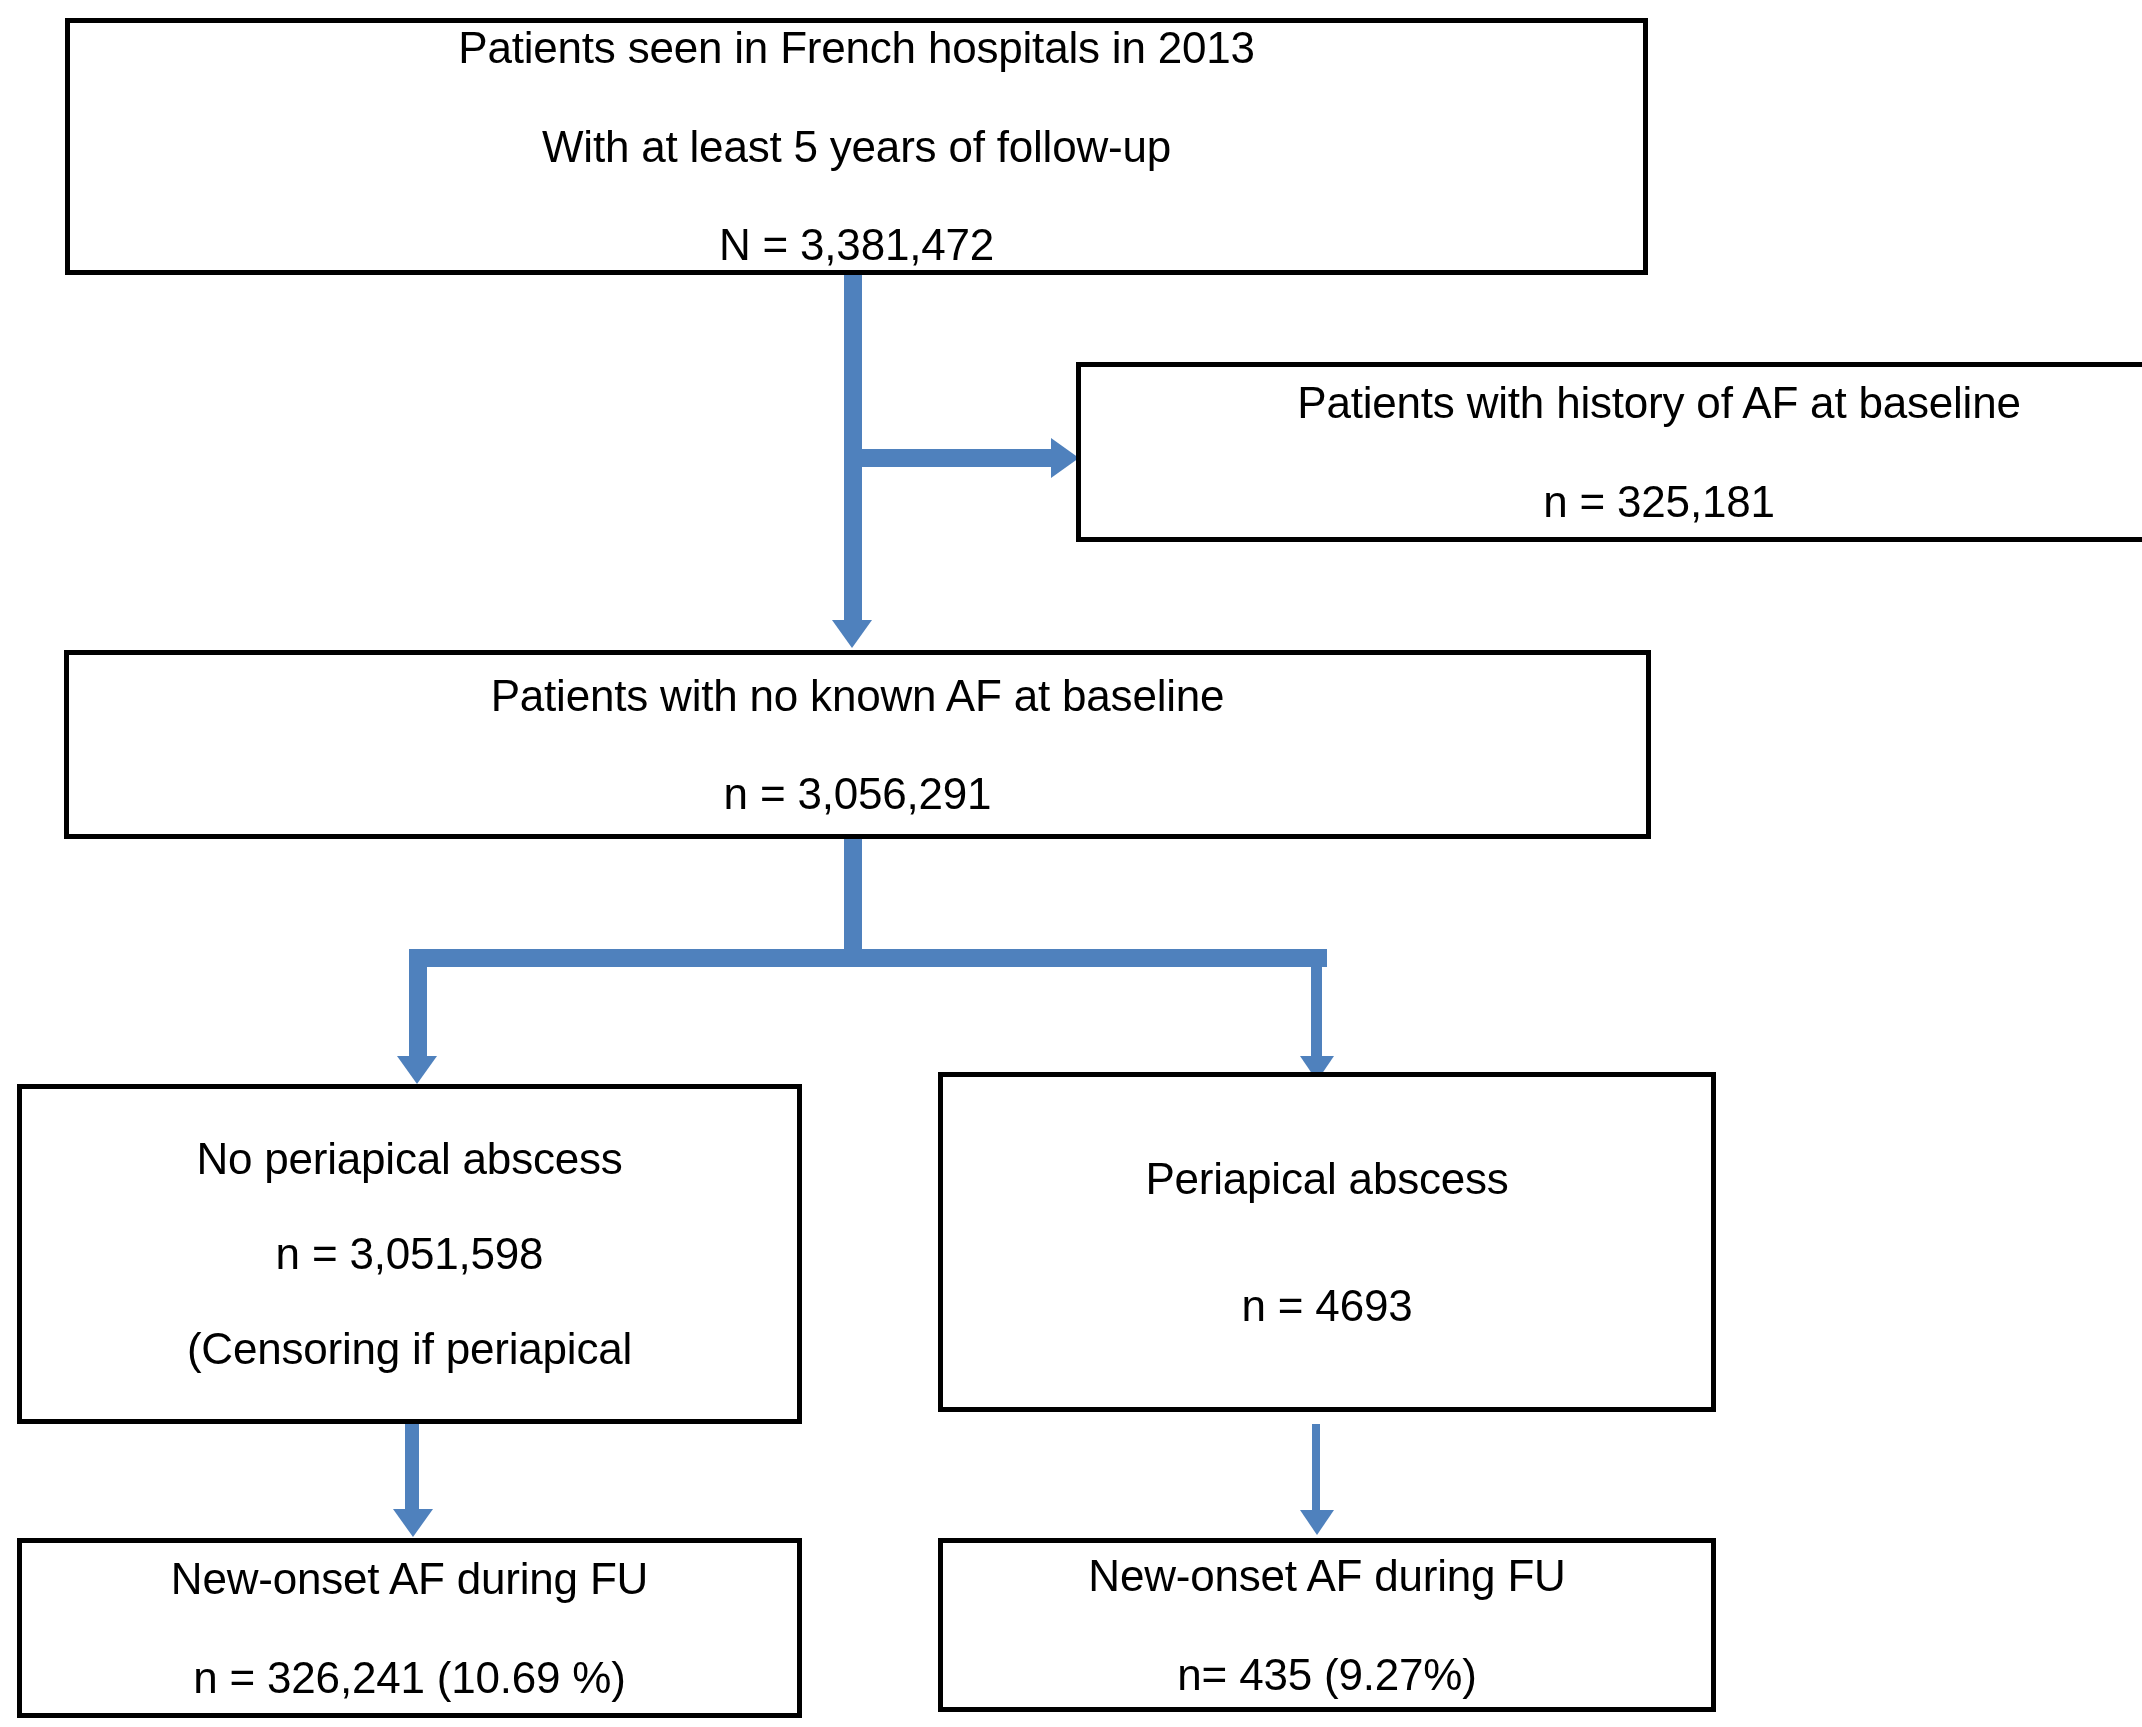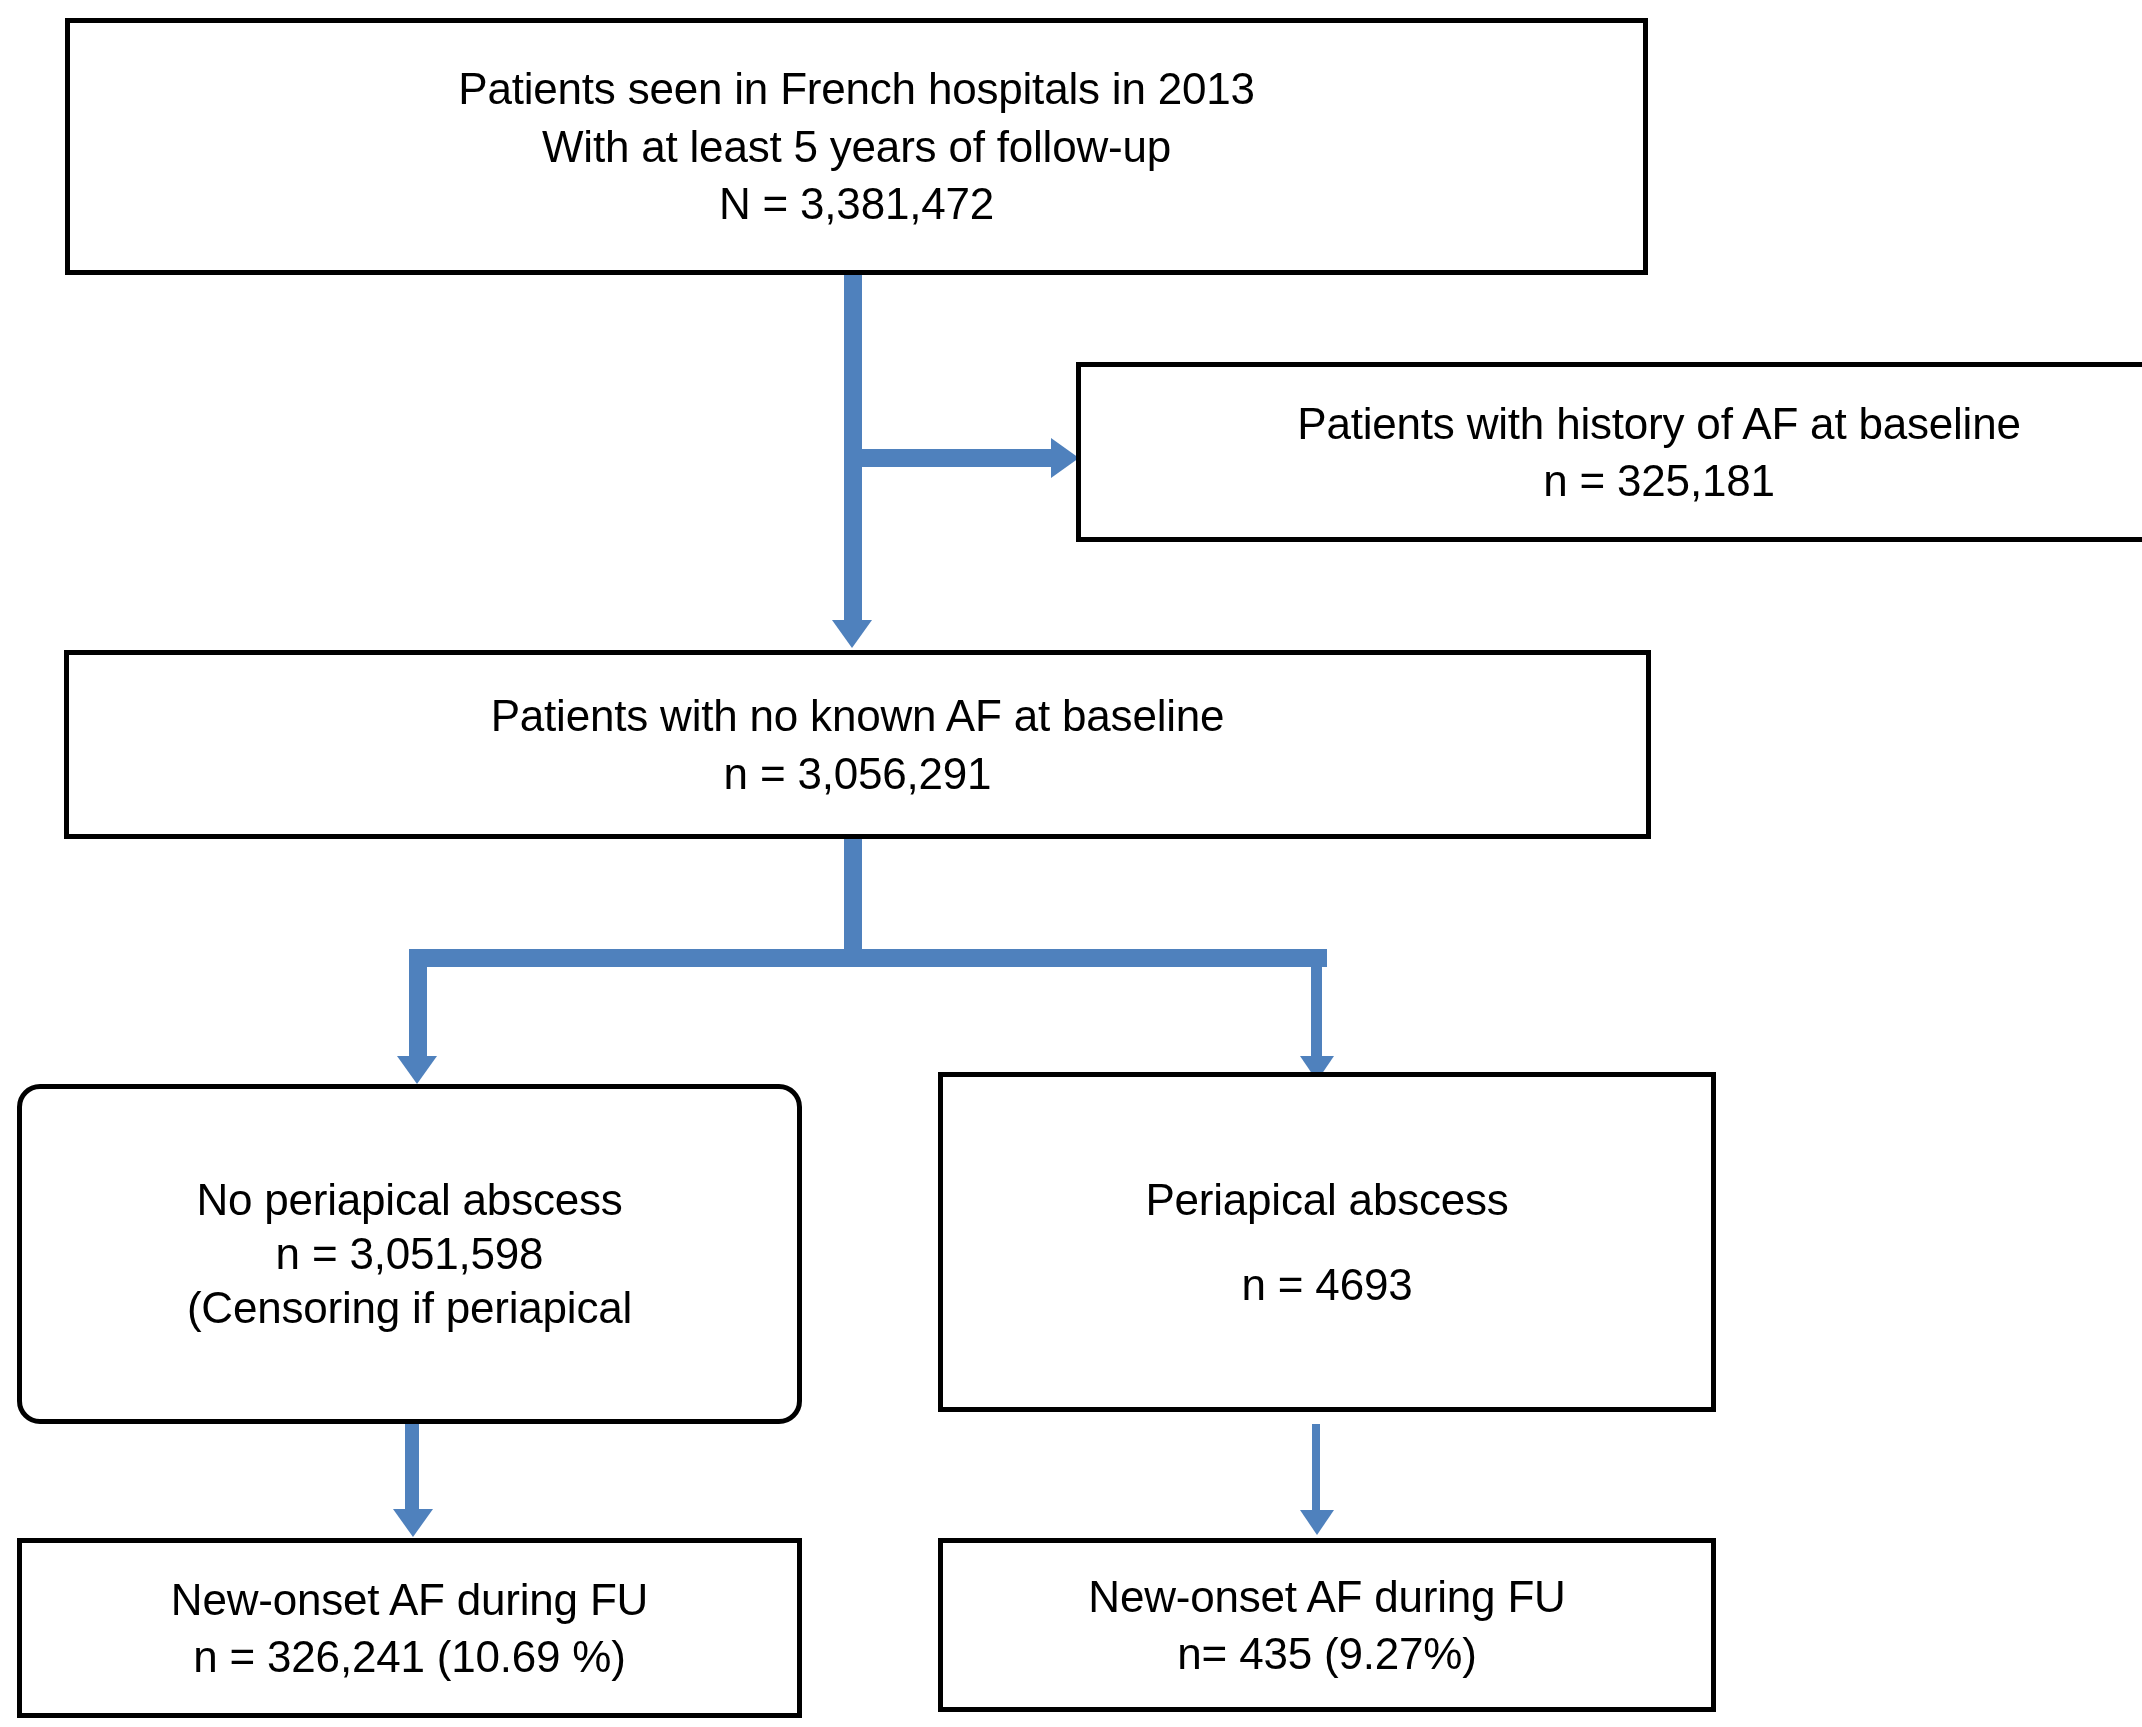--- a/index.html
+++ b/index.html
@@ -19,20 +19,21 @@
   .box {
     position: absolute;
     box-sizing: border-box;
     border: 5.9px solid #000000;
     background: #ffffff;
     display: flex;
     flex-direction: column;
     align-items: center;
     justify-content: center;
     text-align: center;
+    gap: 41px;
   }
   .box .line {
     color: #000000;
     font-size: 44px;
     line-height: 1.30;
     white-space: nowrap;
     letter-spacing: -0.2px;
   }
   .box.tight .line { line-height: 1.22; }
   .serif-n { font-family: Liberation Sans, sans-serif; font-size: 44px; }
@@ -101,21 +102,21 @@
   <div class="box" style="left:1076px; top:362px; width:1166px; height:180px;">
     <div class="line">Patients with history of AF at baseline</div>
     <div class="line">n = 325,181</div>
   </div>
 
   <div class="box" style="left:64px; top:650px; width:1587px; height:189px;">
     <div class="line">Patients with no known AF at baseline</div>
     <div class="line">n = 3,056,291</div>
   </div>
 
-  <div class="box tight" style="left:17px; top:1084px; width:785px; height:340px;border-radius:23px;">
+  <div class="box tight" style="left:17px; top:1084px; width:785px; height:340px;">
     <div class="line">No periapical abscess</div>
     <div class="line">n = 3,051,598</div>
     <div class="line">(Censoring if periapical</div>
   </div>
 
   <div class="box" style="left:938px; top:1072px; width:778px; height:340px;">
     <div class="line" style="margin-bottom:28.5px;">Periapical abscess</div>
     <div class="line serif-n">n = 4693</div>
   </div>
 

